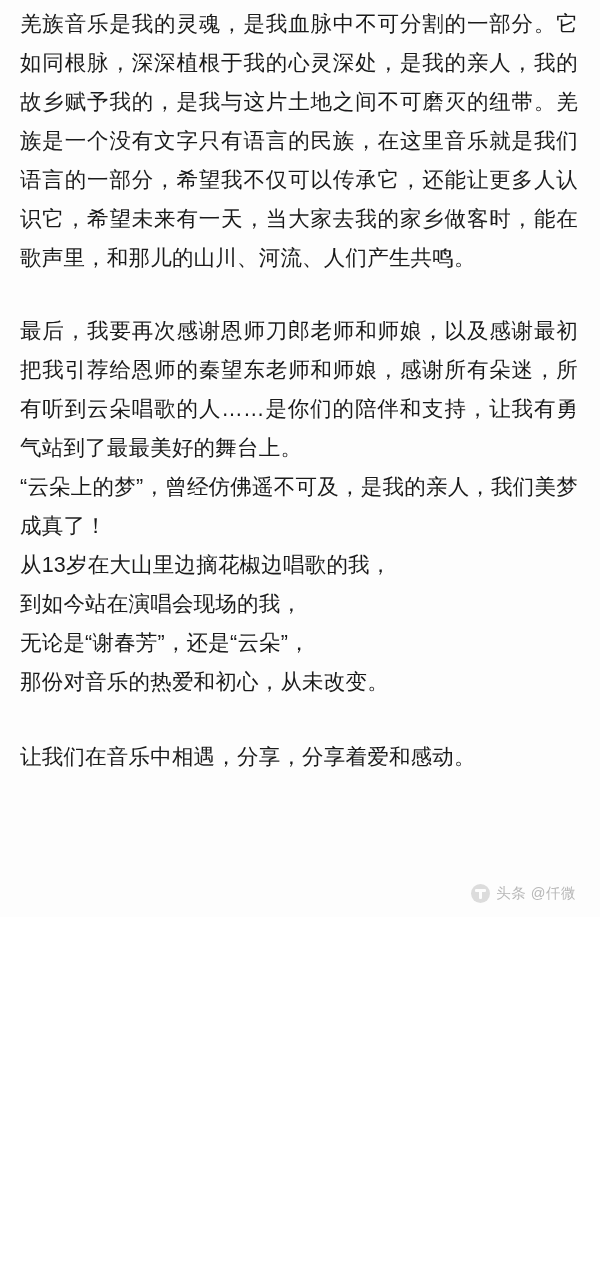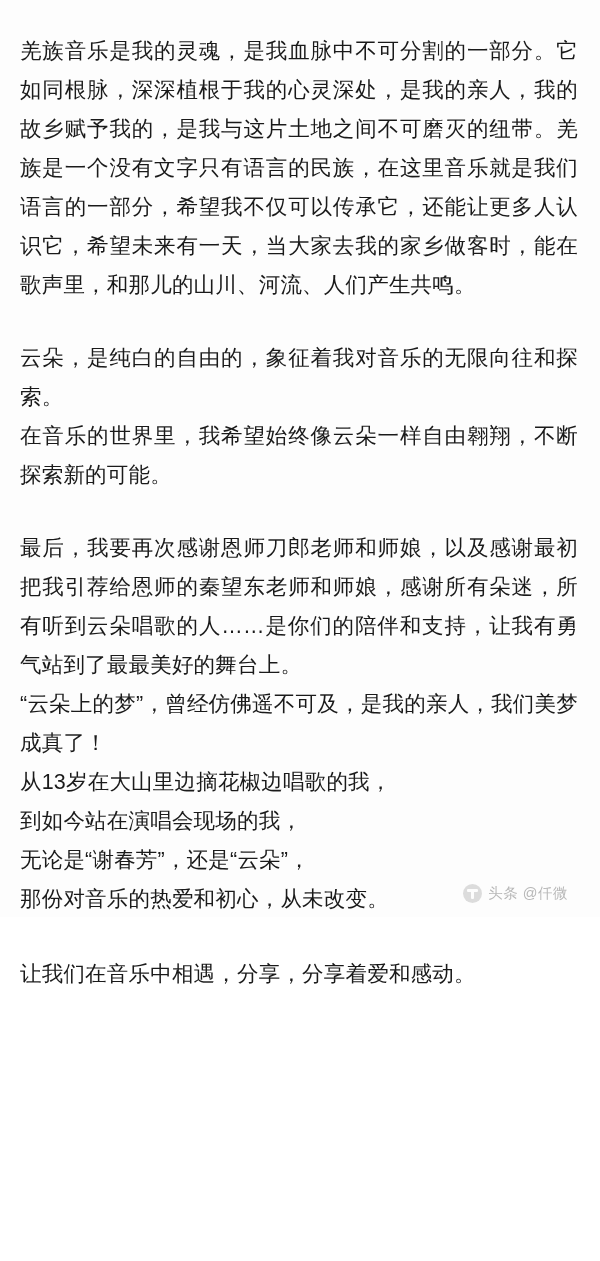--- a/index.html
+++ b/index.html
@@ -12,21 +12,21 @@
     background: #ffffff;
     font-family: "Liberation Sans", sans-serif;
     overflow: hidden;
   }
   .page {
     position: relative;
     width: 600px;
     height: 917px;
     background: #fdfdfd;
     box-sizing: border-box;
-    padding: 32px 22px 0 20px;
+    padding: 5px 22px 0 20px;
   }
   .article {
     color: #1a1a1a;
     font-size: 21.5px;
     line-height: 39px;
     letter-spacing: 0.2px;
     text-align: justify;
     text-justify: inter-ideograph;
   }
   .para {
@@ -35,21 +35,21 @@
   }
   .para:last-child {
     margin-bottom: 0;
   }
   .para.tight {
     margin-bottom: 0;
     margin-top: 36px;
   }
   .watermark {
     position: absolute;
-    right: 32px;
+    right: 24px;
     bottom: 14px;
     display: flex;
     align-items: center;
     gap: 6px;
     opacity: 0.62;
   }
   .wm-logo {
     width: 19px;
     height: 19px;
     border-radius: 50%;
@@ -82,22 +82,20 @@
     color: #8c8c8c;
     letter-spacing: 0.5px;
   }
 </style>
 </head>
 <body>
 
 <div class="page">
   <div class="article">
     <p class="para">羌族音乐是我的灵魂，是我血脉中不可分割的一部分。它如同根脉，深深植根于我的心灵深处，是我的亲人，我的故乡赋予我的，是我与这片土地之间不可磨灭的纽带。羌族是一个没有文字只有语言的民族，在这里音乐就是我们语言的一部分，希望我不仅可以传承它，还能让更多人认识它，希望未来有一天，当大家去我的家乡做客时，能在歌声里，和那儿的山川、河流、人们产生共鸣。</p>
-    <p class="para">云朵，是纯白的自由的，象征着我对音乐的无限向往和探索。
-在音乐的世界里，我希望始终像云朵一样自由翱翔，不断探索新的可能。</p>
     <p class="para">最后，我要再次感谢恩师刀郎老师和师娘，以及感谢最初把我引荐给恩师的秦望东老师和师娘，感谢所有朵迷，所有听到云朵唱歌的人……是你们的陪伴和支持，让我有勇气站到了最最美好的舞台上。
 “云朵上的梦”，曾经仿佛遥不可及，是我的亲人，我们美梦成真了！
 从13岁在大山里边摘花椒边唱歌的我，
 到如今站在演唱会现场的我，
 无论是“谢春芳”，还是“云朵”，
 那份对音乐的热爱和初心，从未改变。</p>
     <p class="para tight">让我们在音乐中相遇，分享，分享着爱和感动。</p>
 
   </div>
 

